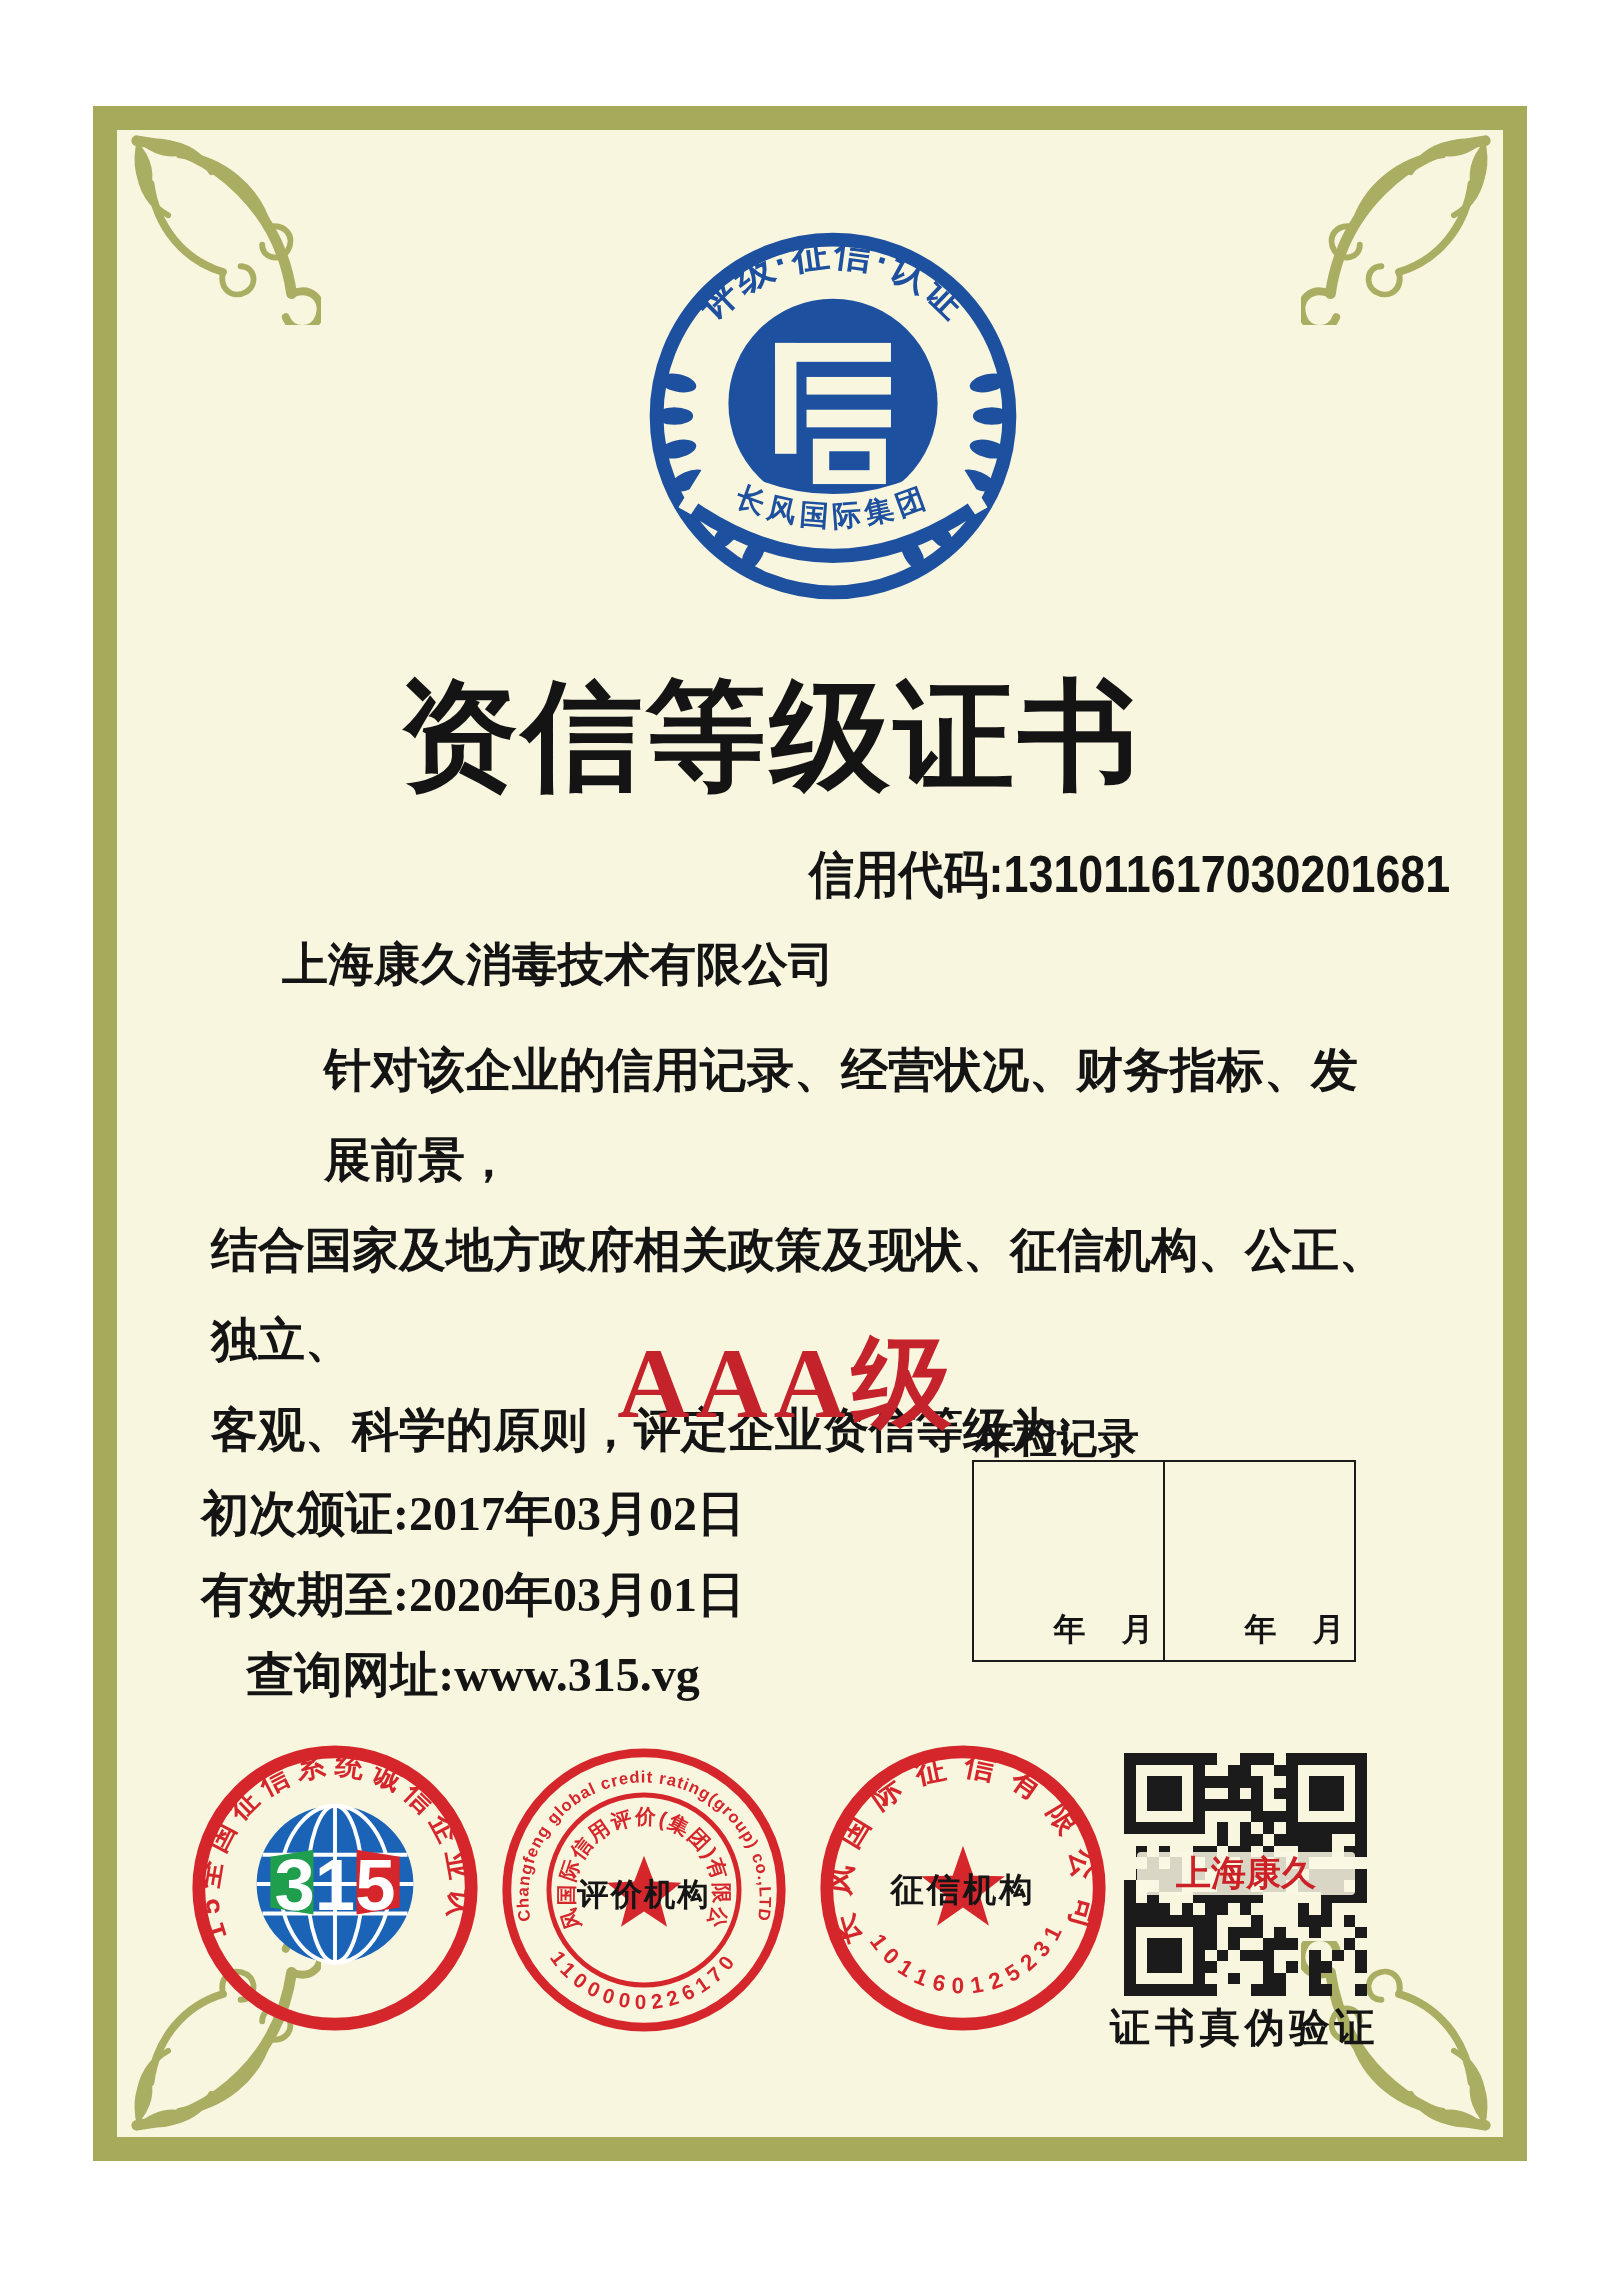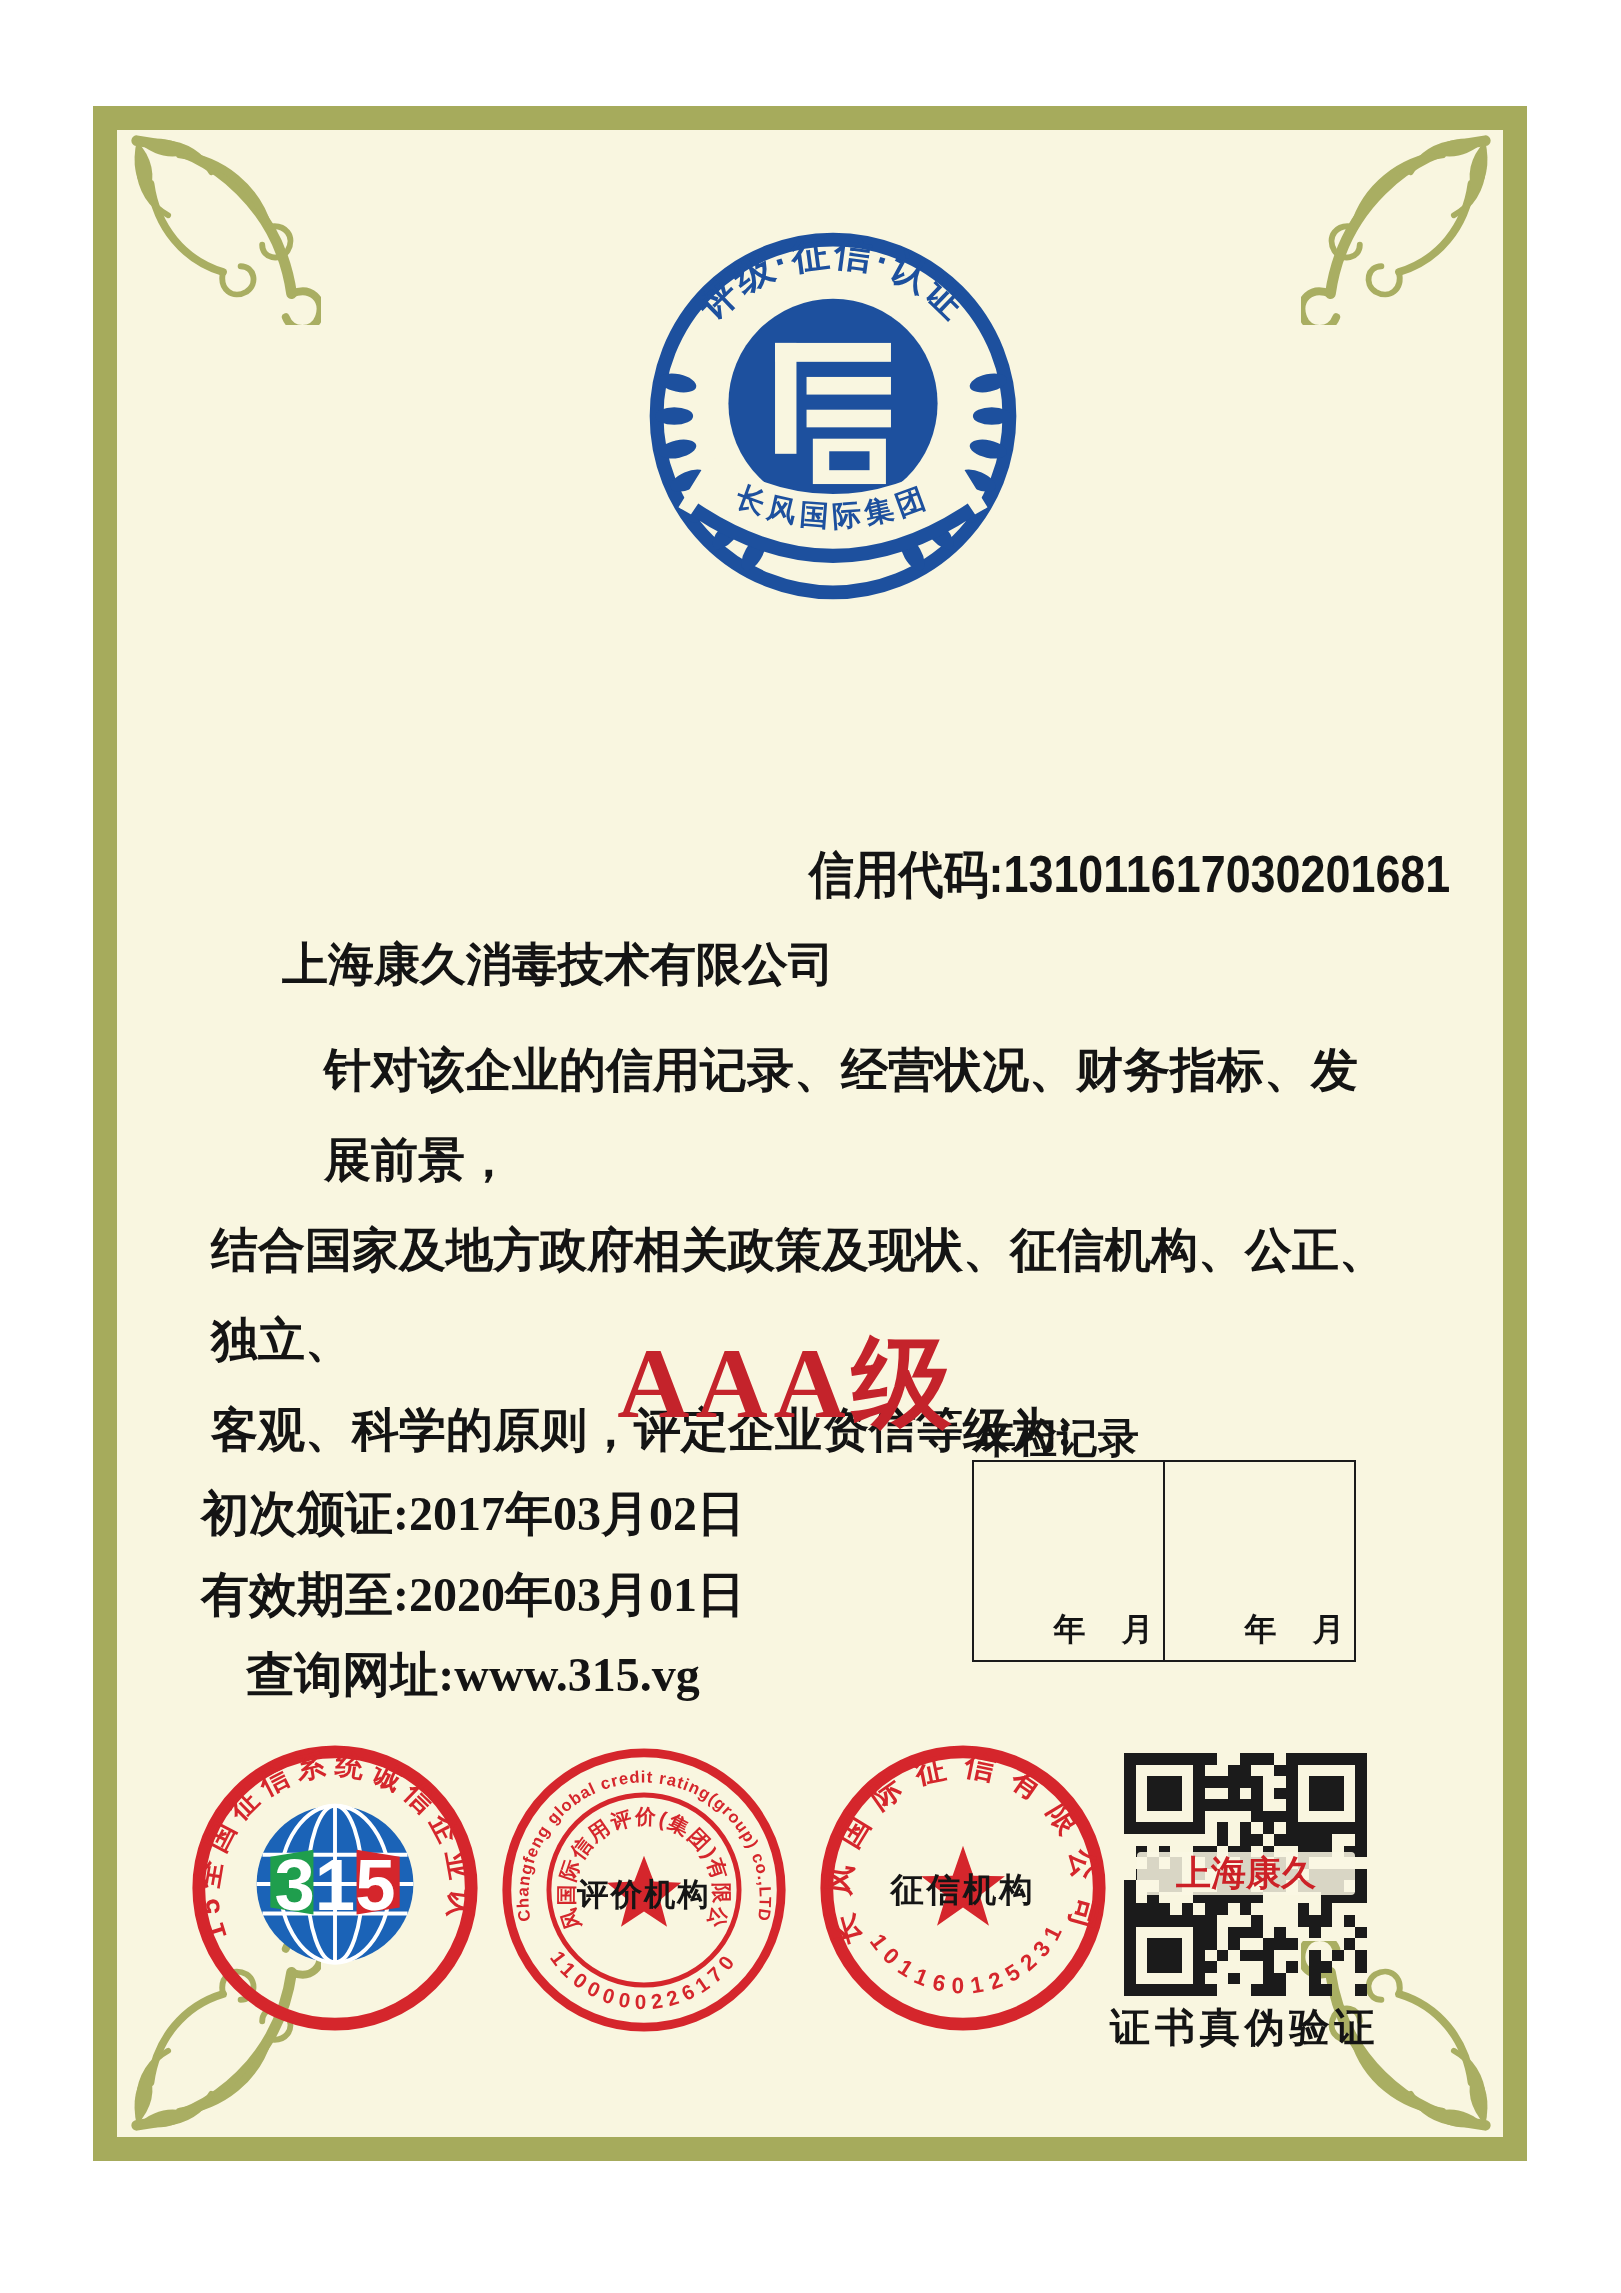--- a/index.html
+++ b/index.html
@@ -181,20 +181,21 @@
       <rect x="134" y="168" width="58" height="36" fill="#f9f6e0"></rect>
       <rect x="147" y="178" width="32" height="15" fill="#1d509e"></rect>
     </g>
     <path d="M 40,202 Q 150,270 260,202" stroke="#f9f6e0" stroke-width="48" fill="none"></path>
     <text font-size="23" font-weight="700" fill="#1d509e" letter-spacing="4">
       <textPath href="#p-logo-bottom" startOffset="50%" text-anchor="middle">长风国际集团</textPath>
     </text>
     <path d="M 40,224 Q 150,298 260,224" stroke="#1d509e" stroke-width="11" fill="none"></path>
   </svg>
 
+  <div class="title">资信等级证书</div>
 
   <div class="credit-code"><span>信用代码:</span><span>131011617030201681</span></div>
 
   <div class="company">上海康久消毒技术有限公司</div>
 
   <div class="body-text">
     <div class="indent">针对该企业的信用记录、经营状况、财务指标、发展前景，</div>
     <div>结合国家及地方政府相关政策及现状、征信机构、公正、独立、</div>
     <div>客观、科学的原则，评定企业资信等级为:</div>
   </div>

